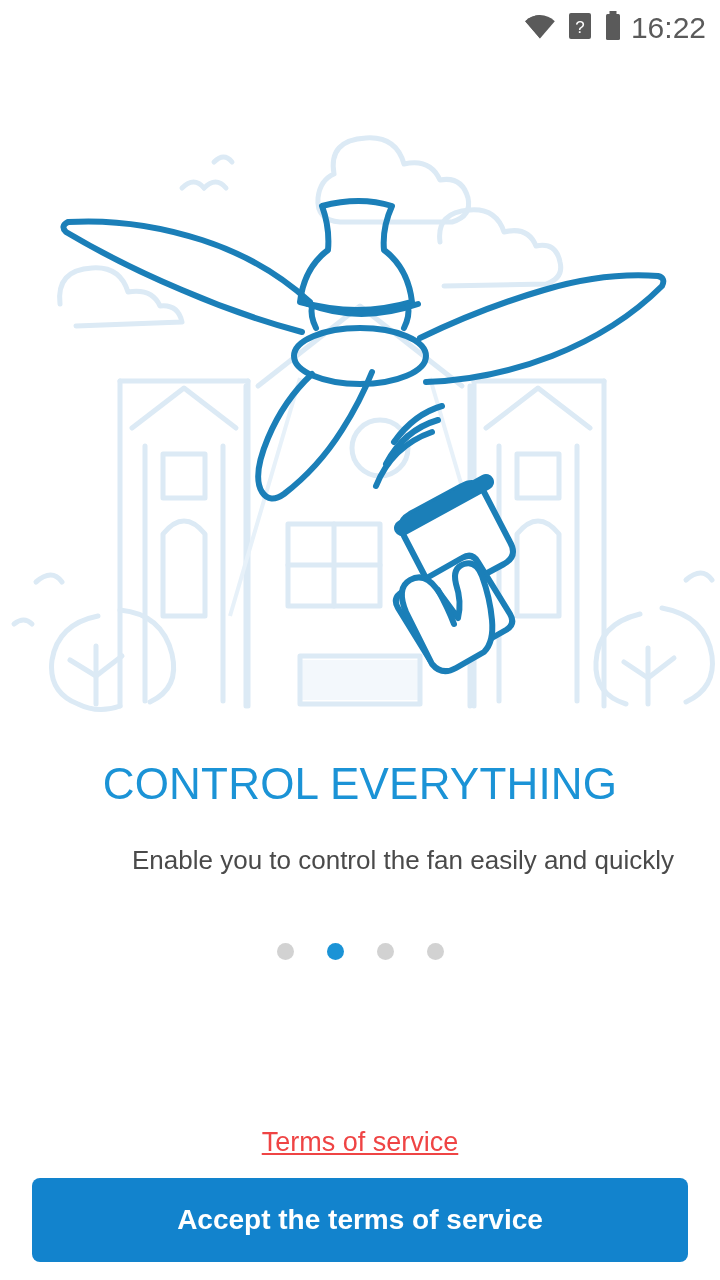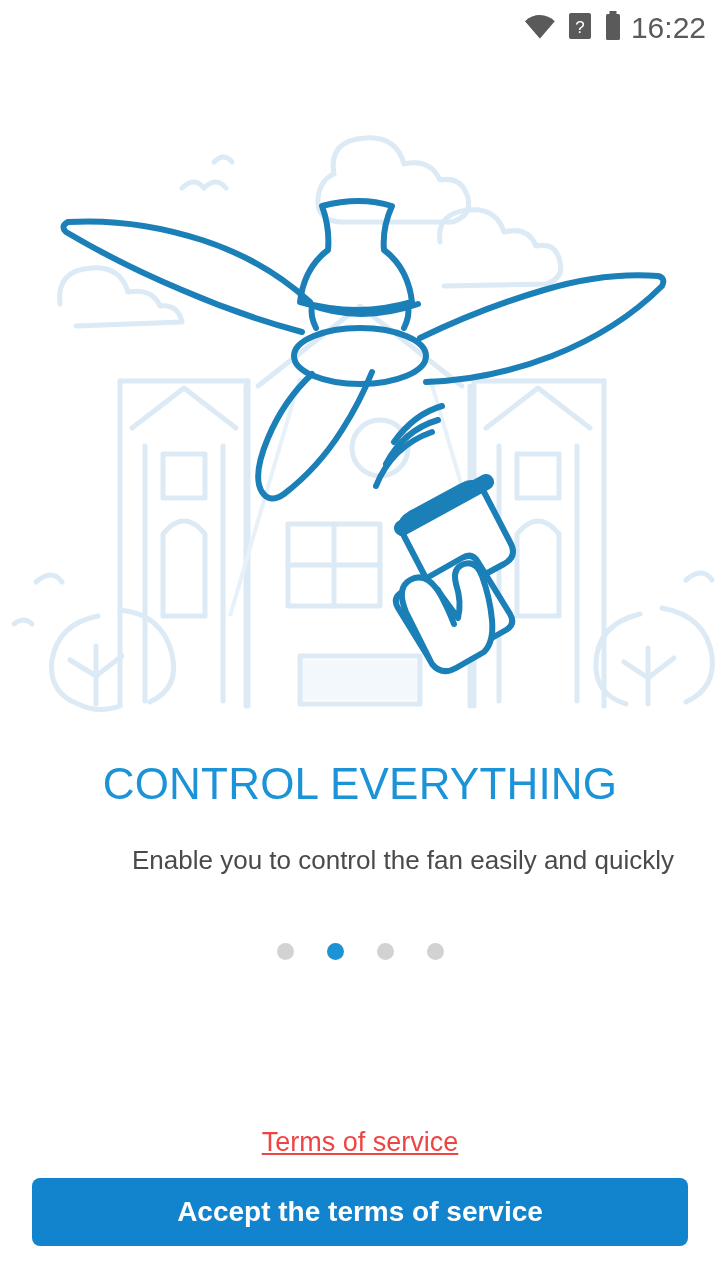--- a/index.html
+++ b/index.html
@@ -104,21 +104,21 @@
     font-family: "Liberation Sans", sans-serif;
     margin-top: 15px;
   }
 
   
   .accept-btn {
     position: absolute;
     left: 32px;
     top: 1178px;
     width: 656px;
-    height: 68px;
+    height: 84px;
     background: #1283cd;
     border-radius: 8px;
     border: none;
     color: #ffffff;
     font-size: 28px;
     font-weight: bold;
     font-family: "Liberation Sans", sans-serif;
     display: flex;
     align-items: center;
     justify-content: center;

